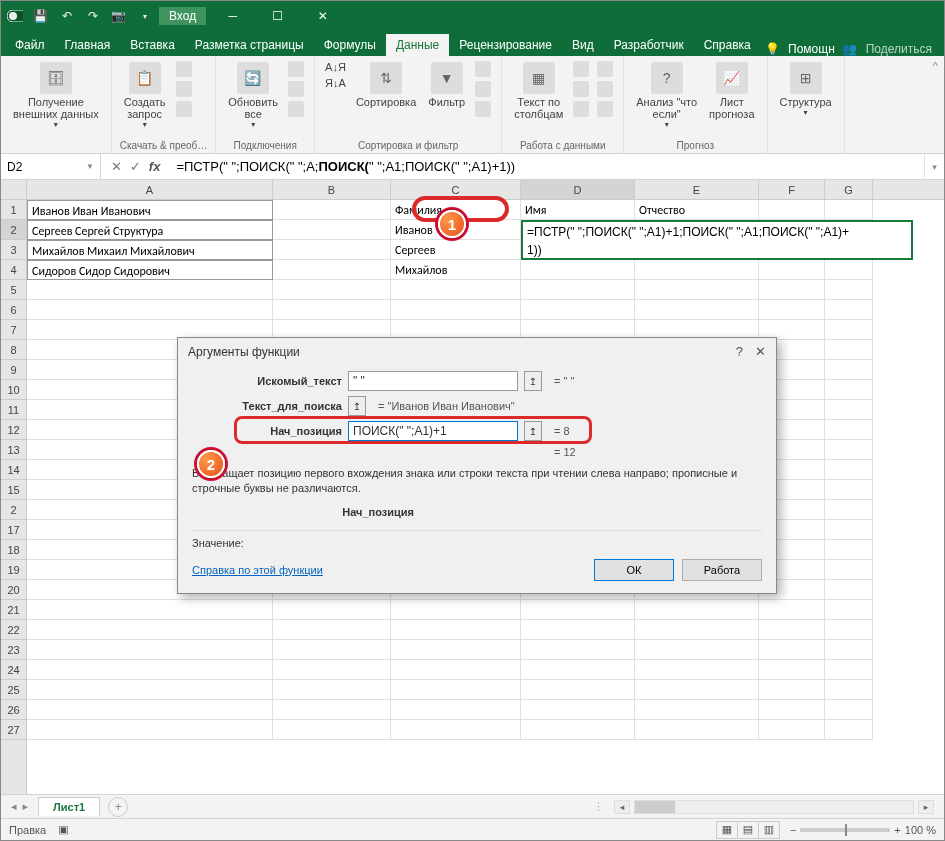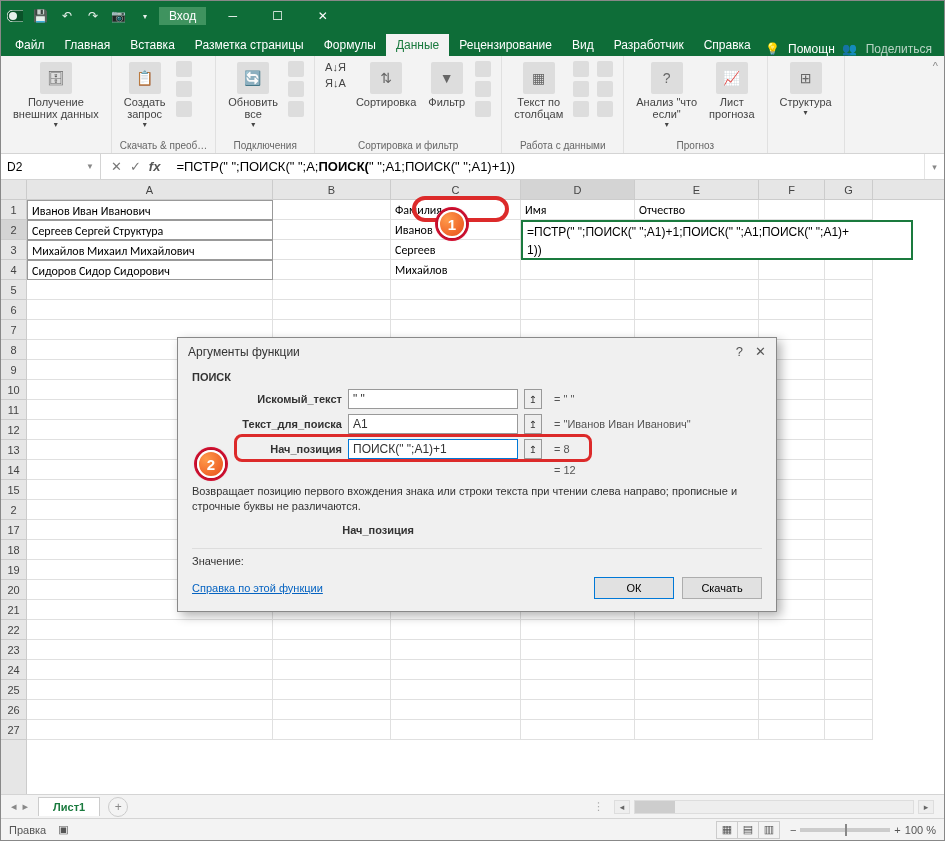--- a/index.html
+++ b/index.html
@@ -555,31 +555,29 @@
 
 <div class="dialog" style="left:176px; top:336px; width:600px;">
   <div class="dialog-titlebar">
     <span>Аргументы функции</span>
     <div class="ctrls">
       <span>?</span>
       <span>✕</span>
     </div>
   </div>
   <div class="dialog-body">
-    <div class="fn-name">ПОИСК</div>
 
     <div class="arg-row">
       <div class="arg-label">Искомый_текст</div>
       <div class="arg-input">" "</div>
       <div class="arg-ref">↥</div>
       <div class="arg-eq">=   " "</div>
     </div>
     <div class="arg-row">
       <div class="arg-label">Текст_для_поиска</div>
-      <div class="arg-input">А1</div>
       <div class="arg-ref">↥</div>
       <div class="arg-eq">=   "Иванов Иван Иванович"</div>
     </div>
     <div class="arg-row" style="position:relative;">
       <div class="arg-label">Нач_позиция</div>
       <div class="arg-input" style="border:1px solid #0078d7;">ПОИСК(" ";А1)+1</div>
       <div class="arg-ref">↥</div>
       <div class="arg-eq">=   8</div>
       <div class="arg-highlight" style="left:42px; top:-5px; width:358px; height:28px;"></div>
     </div>
@@ -591,21 +589,21 @@
       <div class="arg-desc-lbl">Нач_позиция</div>
     </div>
 
     <hr class="dlg-sep">
     <div class="dlg-value">Значение:</div>
 
     <div class="dlg-footer">
       <a class="dlg-link">Справка по этой функции</a>
       <div class="dlg-btns">
         <button class="primary">ОК</button>
-        <button>Скачать</button>
+        <button>Работа</button>
       </div>
     </div>
   </div>
 </div>
 
 <div class="callout" style="left:196px; top:449px;">
     <span>2</span>
   </div>
 
 <div class="sheet-tabs">

